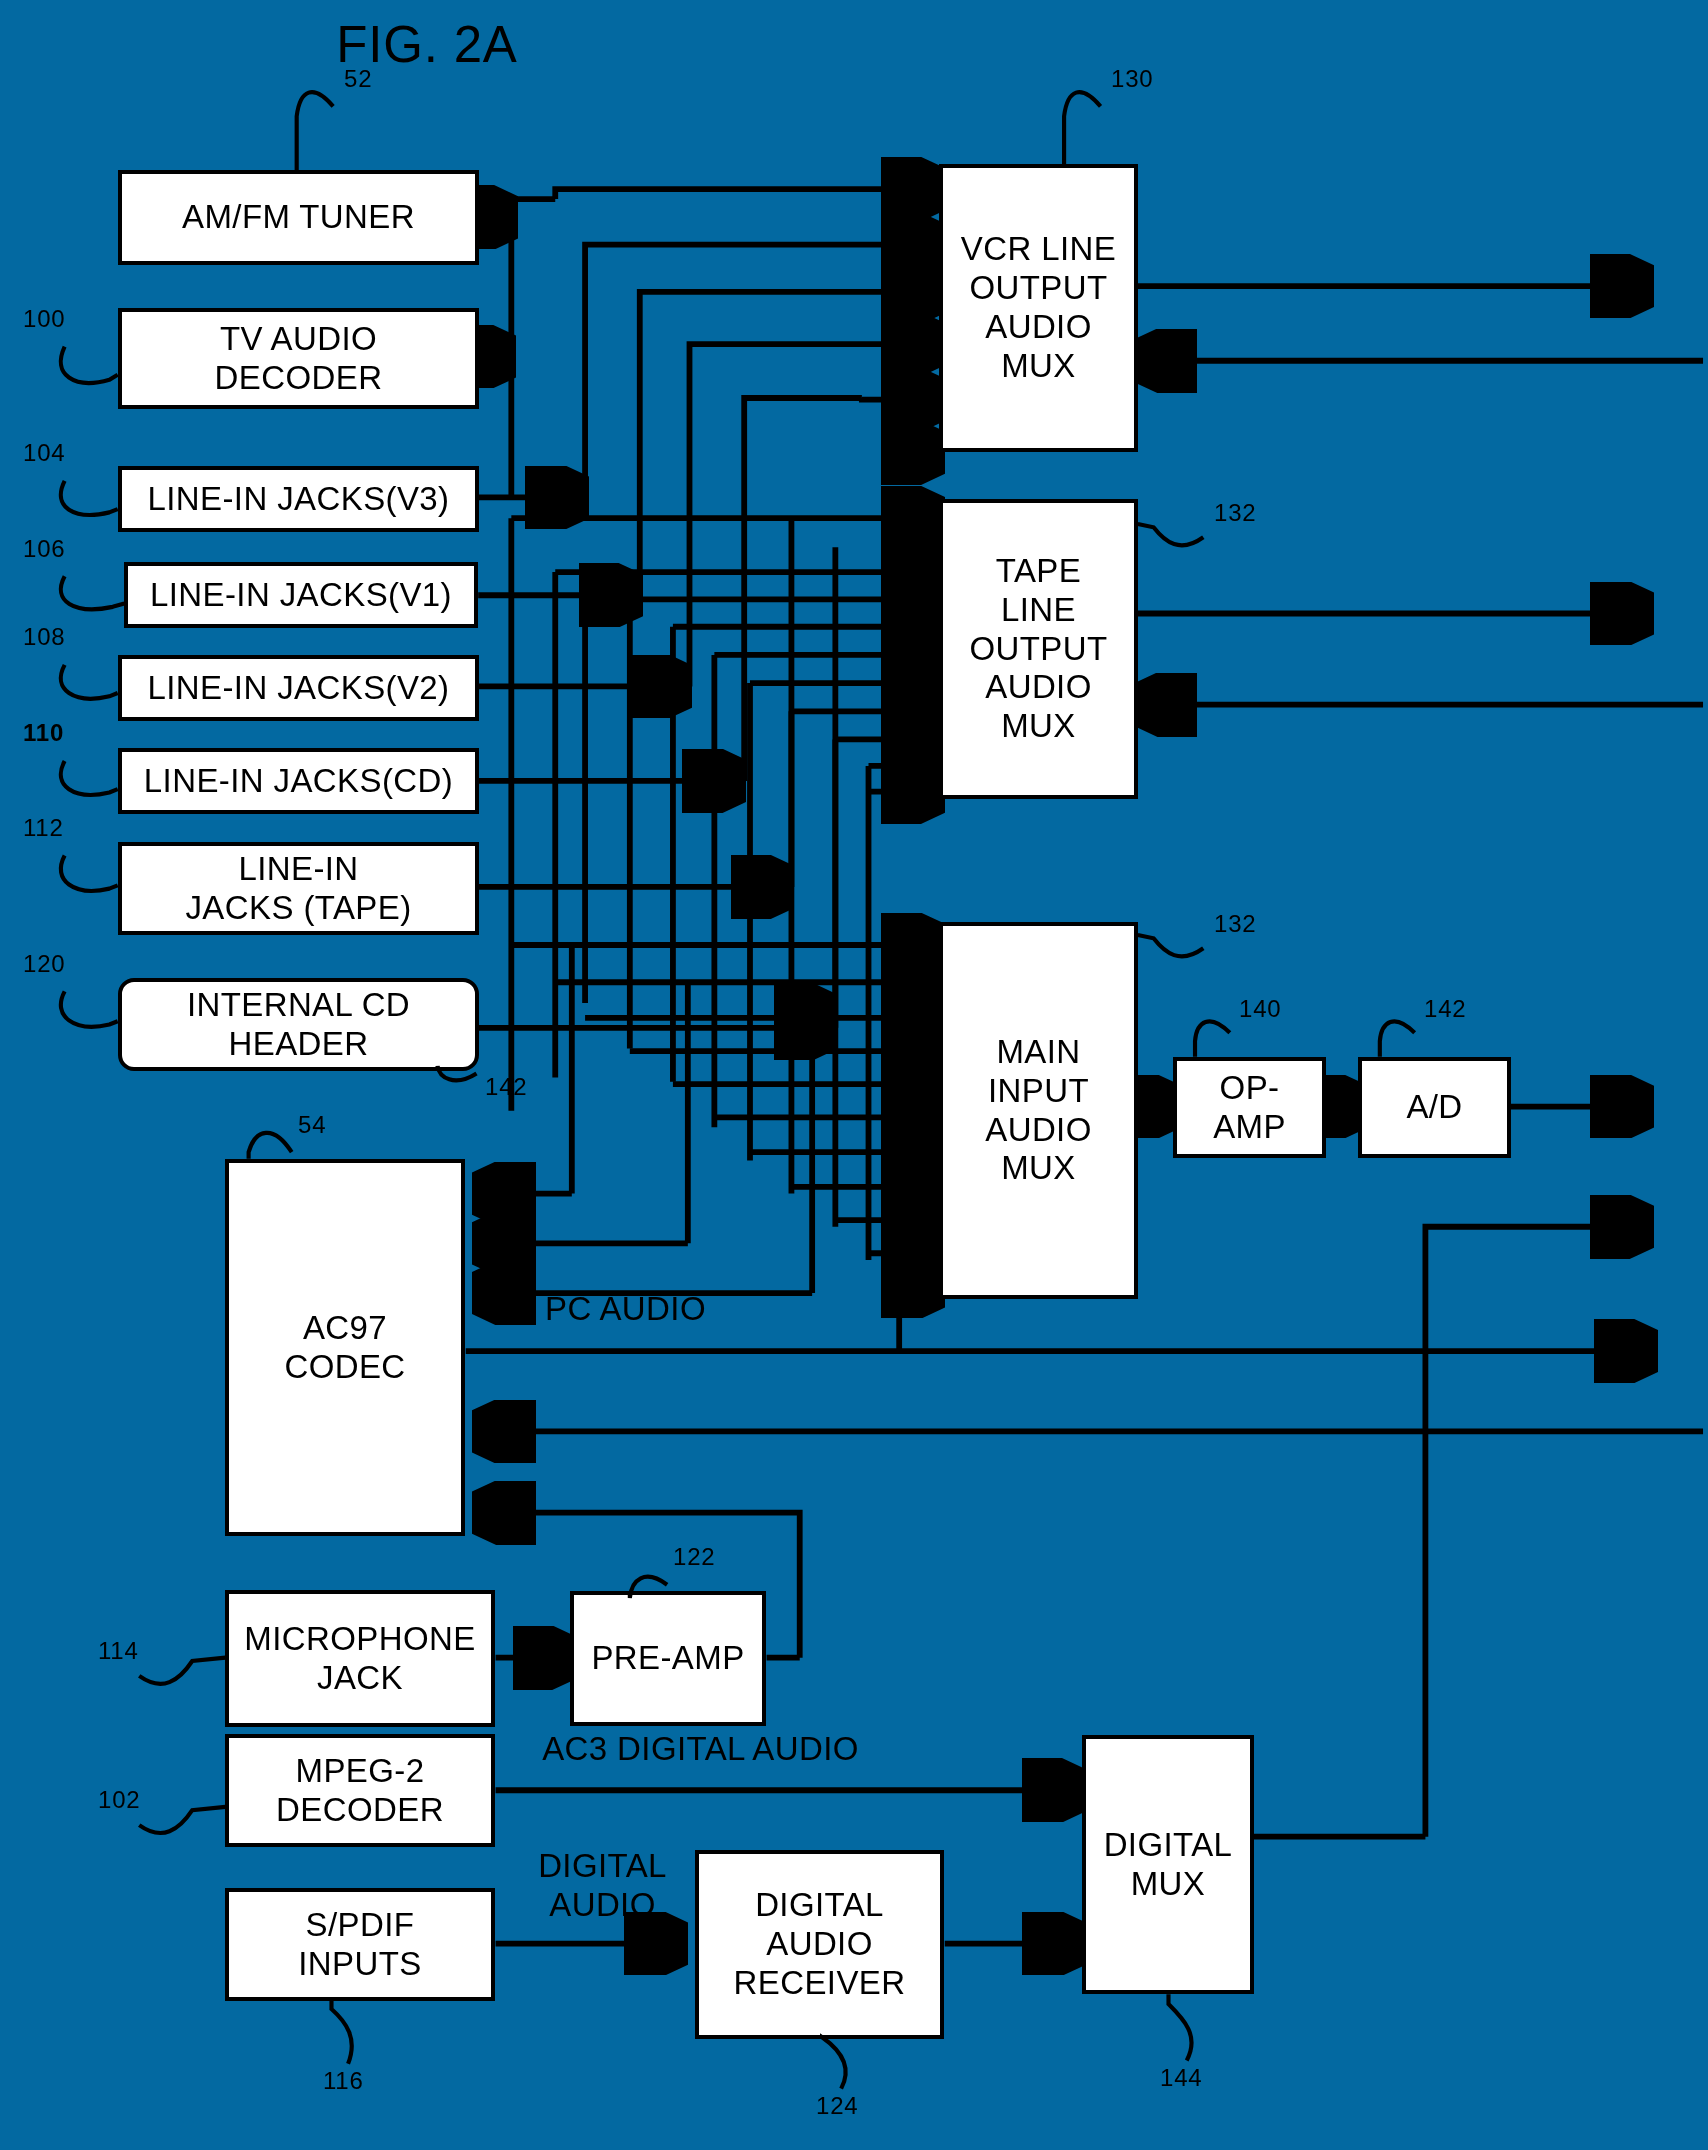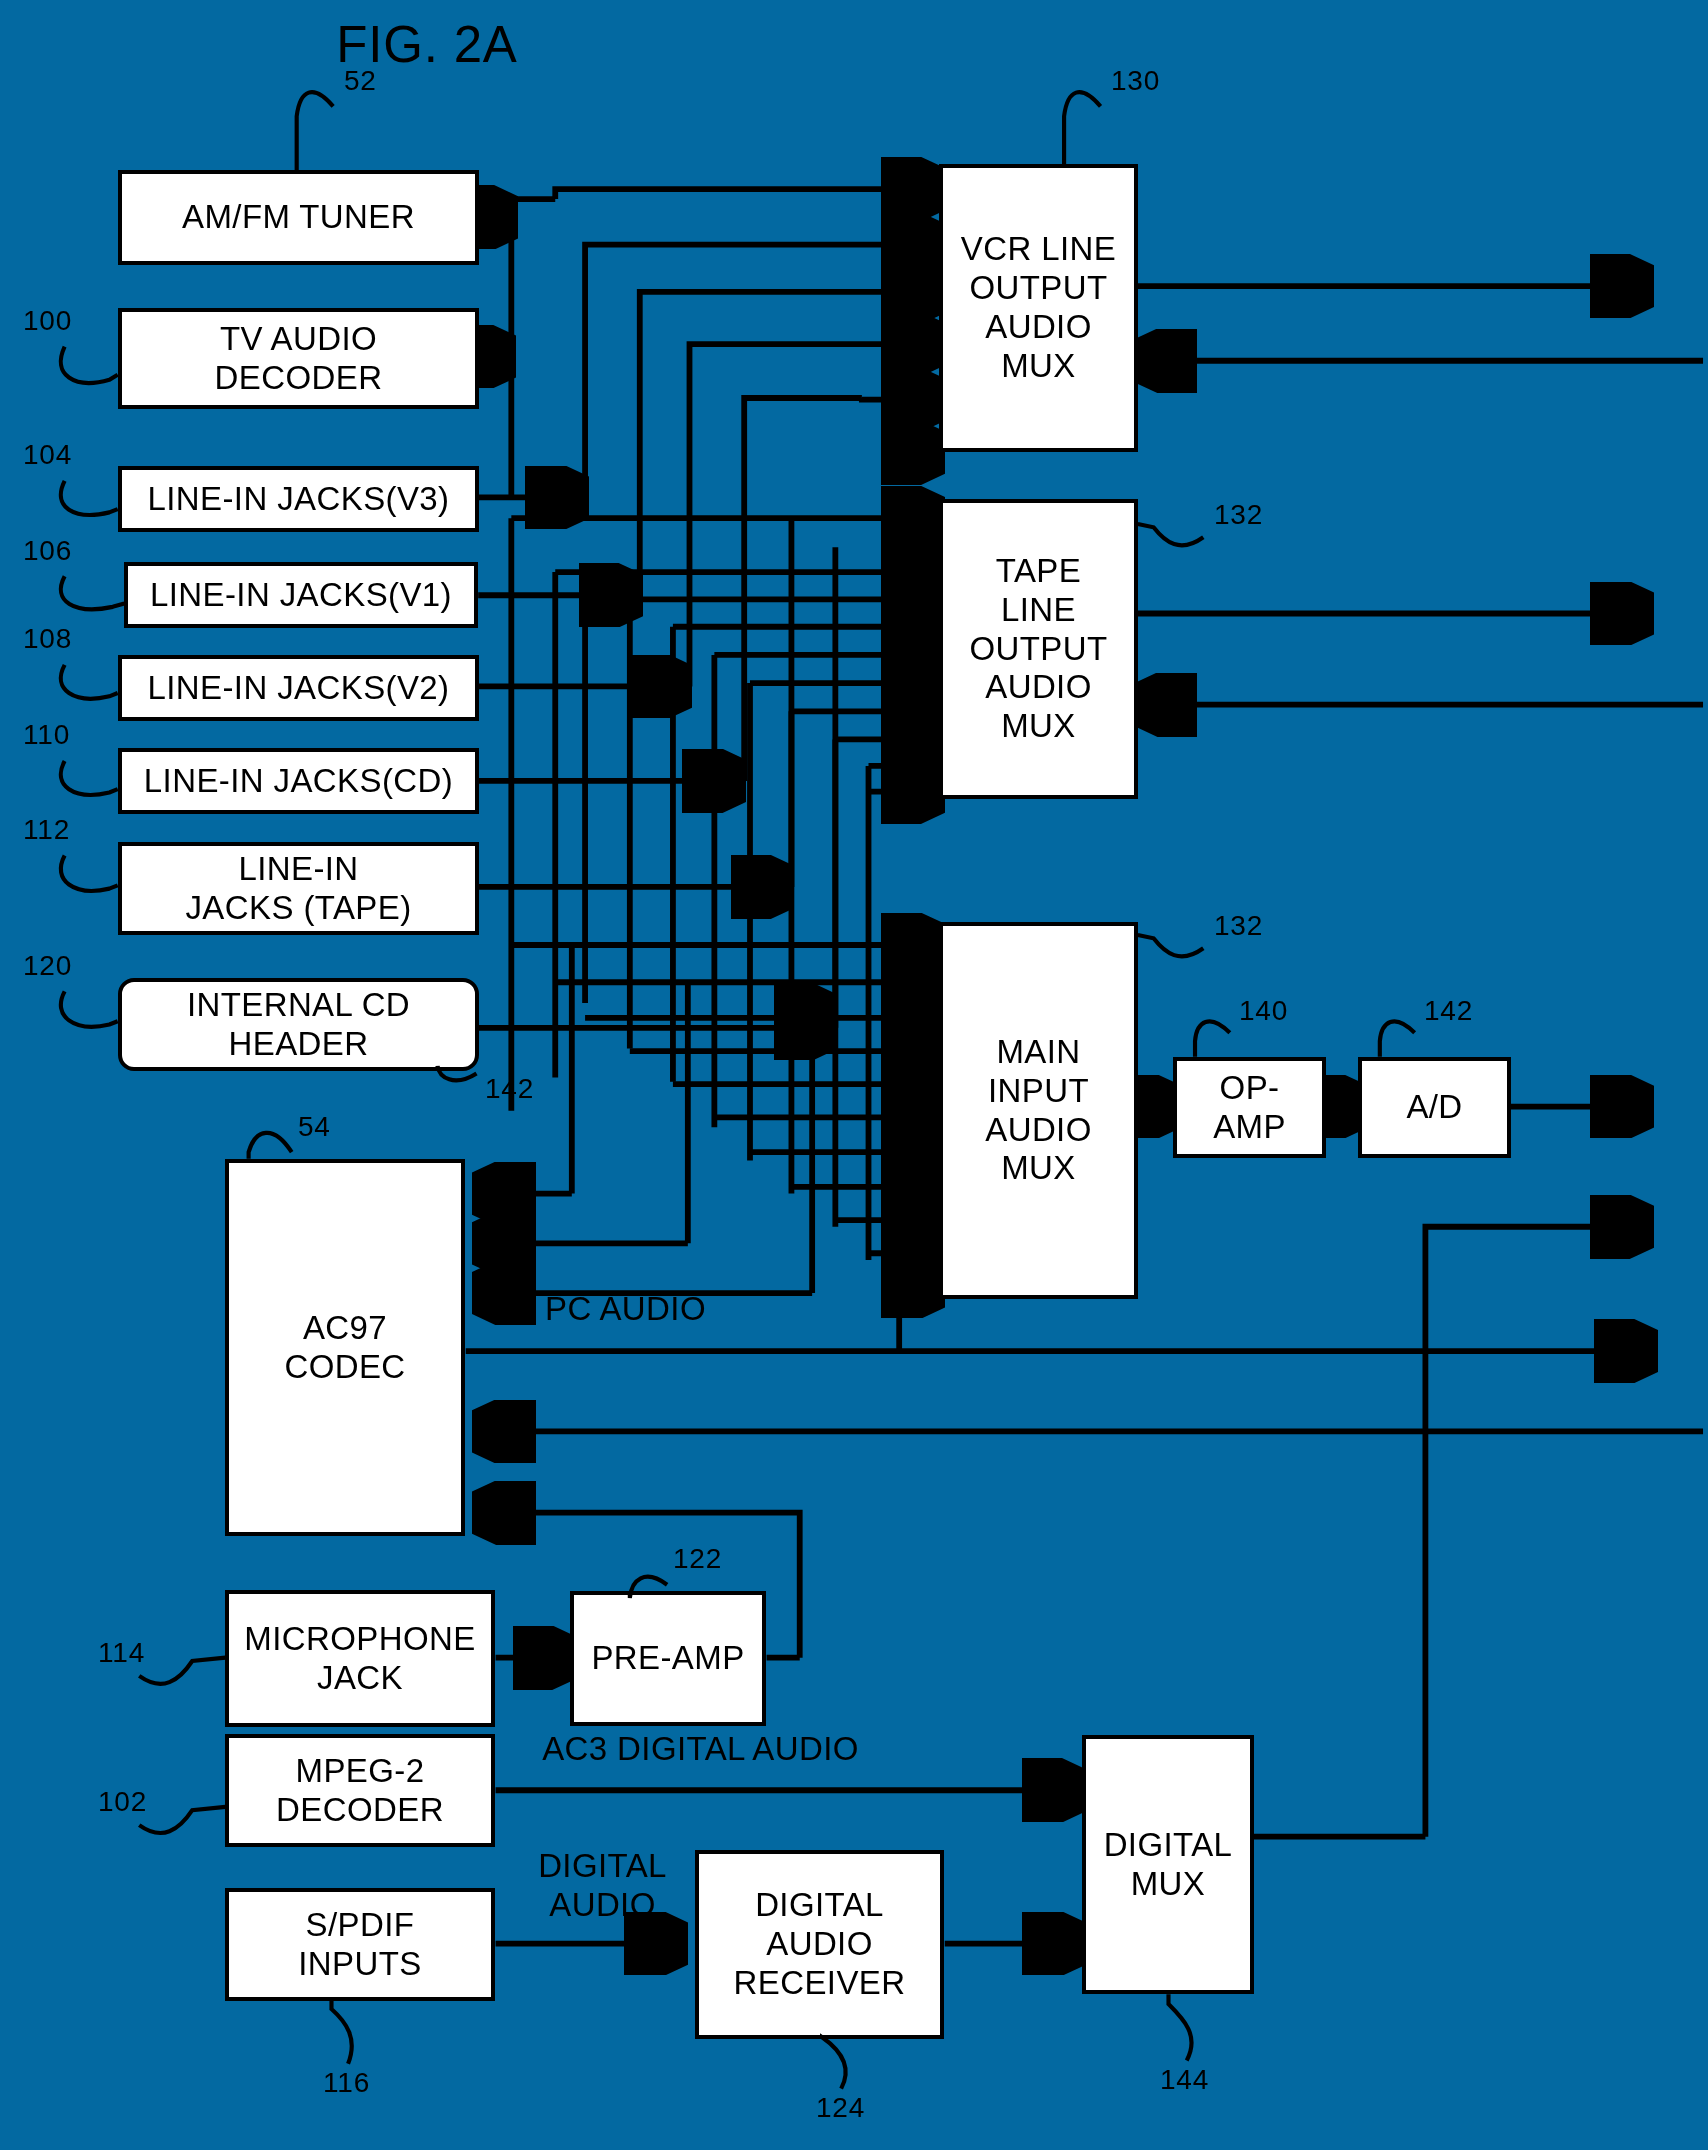--- a/index.html
+++ b/index.html
@@ -29,21 +29,21 @@
     justify-content:center;
     text-align:center;
     font-size:33px;
     line-height:1.18;
     letter-spacing:0.4px;
     white-space:pre-line;
     z-index:5;
   }
   .ref{
     position:absolute;
-    font-size:28px;
+    font-size:24px;
     letter-spacing:0.8px;
     z-index:7;
   }
   .lbl{
     position:absolute;
     font-size:33px;
     letter-spacing:0.4px;
     white-space:pre-line;
     text-align:center;
     line-height:1.18;
@@ -256,21 +256,21 @@
   <div class="lbl" style="left:514px;top:1730px;width:373px;">AC3 DIGITAL AUDIO</div>
 
   <div class="lbl" style="left:507px;top:1847px;width:191px;">DIGITAL
 AUDIO</div>
 
   <div class="ref" style="left:344px;top:65px;">52</div>
   <div class="ref" style="left:23px;top:305px;">100</div>
   <div class="ref" style="left:23px;top:439px;">104</div>
   <div class="ref" style="left:23px;top:535px;">106</div>
   <div class="ref" style="left:23px;top:623px;">108</div>
-  <div class="ref" style="left:23px;top:719px;">110</div>
+  <div class="ref" style="left:23px;top:719px;font-weight:bold;">110</div>
   <div class="ref" style="left:23px;top:814px;">112</div>
   <div class="ref" style="left:23px;top:950px;">120</div>
   <div class="ref" style="left:485px;top:1073px;">142</div>
   <div class="ref" style="left:298px;top:1111px;">54</div>
   <div class="ref" style="left:98px;top:1637px;">114</div>
   <div class="ref" style="left:673px;top:1543px;">122</div>
   <div class="ref" style="left:98px;top:1786px;">102</div>
   <div class="ref" style="left:323px;top:2067px;">116</div>
   <div class="ref" style="left:816px;top:2092px;">124</div>
   <div class="ref" style="left:1160px;top:2064px;">144</div>

